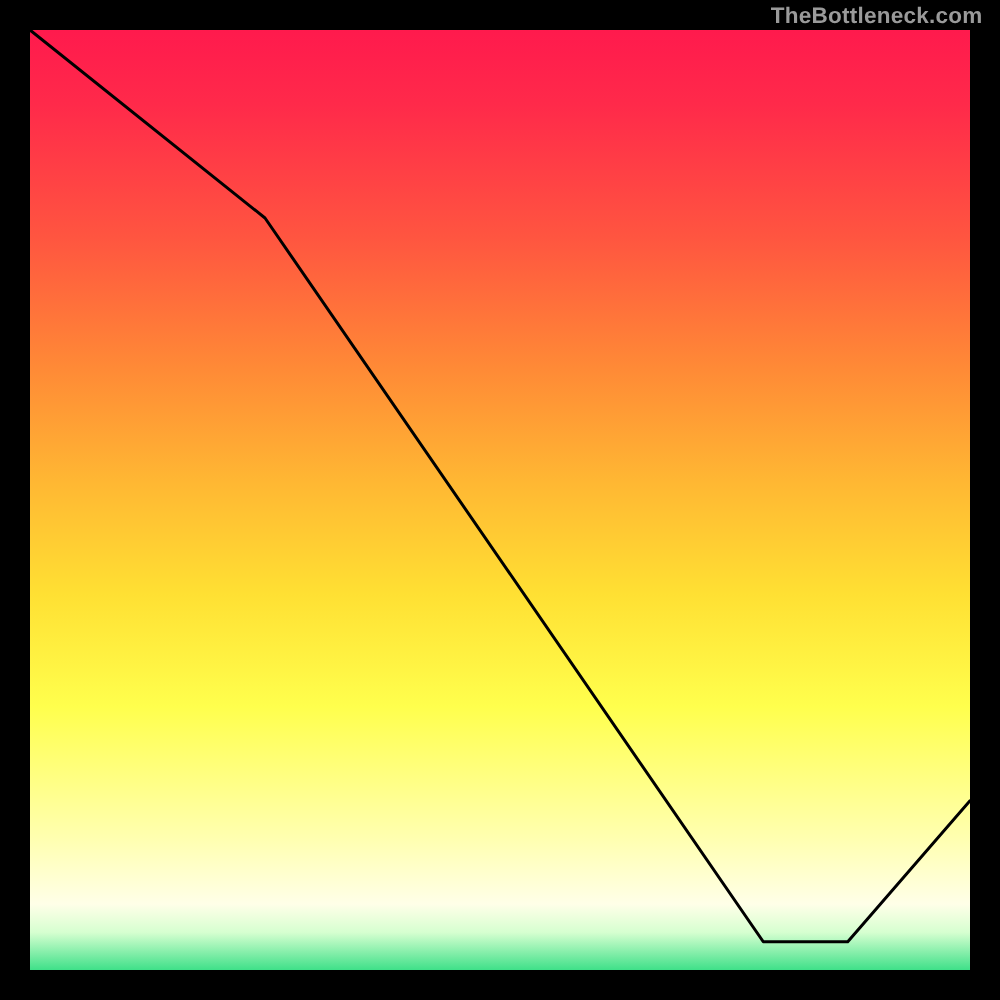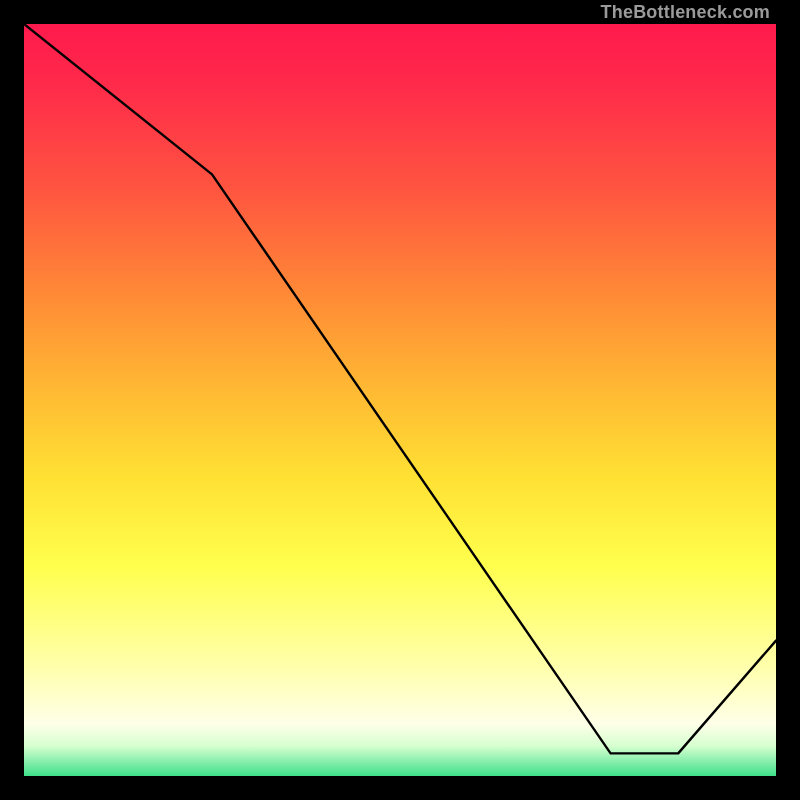--- a/index.html
+++ b/index.html
@@ -27,21 +27,21 @@
       #ffff4d 72%,
       #ffffb0 86%,
       #ffffe8 93%,
       #d6ffd0 96%,
       #3fe089 100%
     );
   }
   .watermark {
     position: absolute;
     top: 2px;
-    right: 30px;
+    right: 14px;
     font-family: Arial, Helvetica, sans-serif;
     font-size: 18px;
     font-weight: bold;
     color: #9a9a9a;
     letter-spacing: 0.2px;
     user-select: none;
   }
   .annotation {
     position: absolute;
     font-family: Arial, Helvetica, sans-serif;

